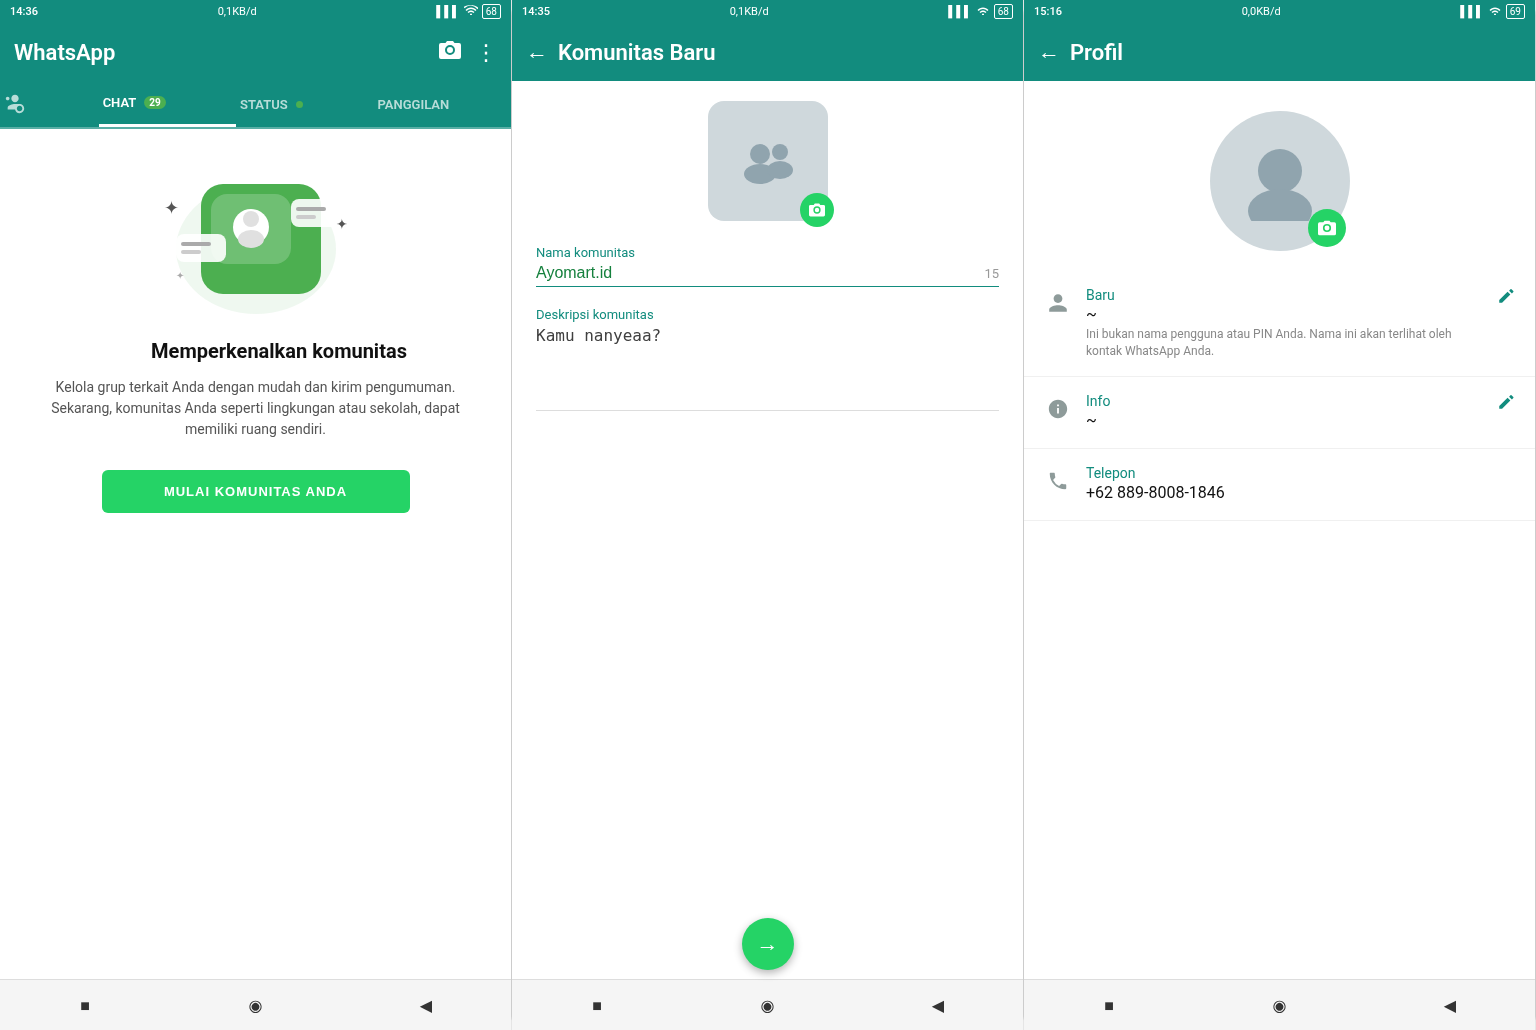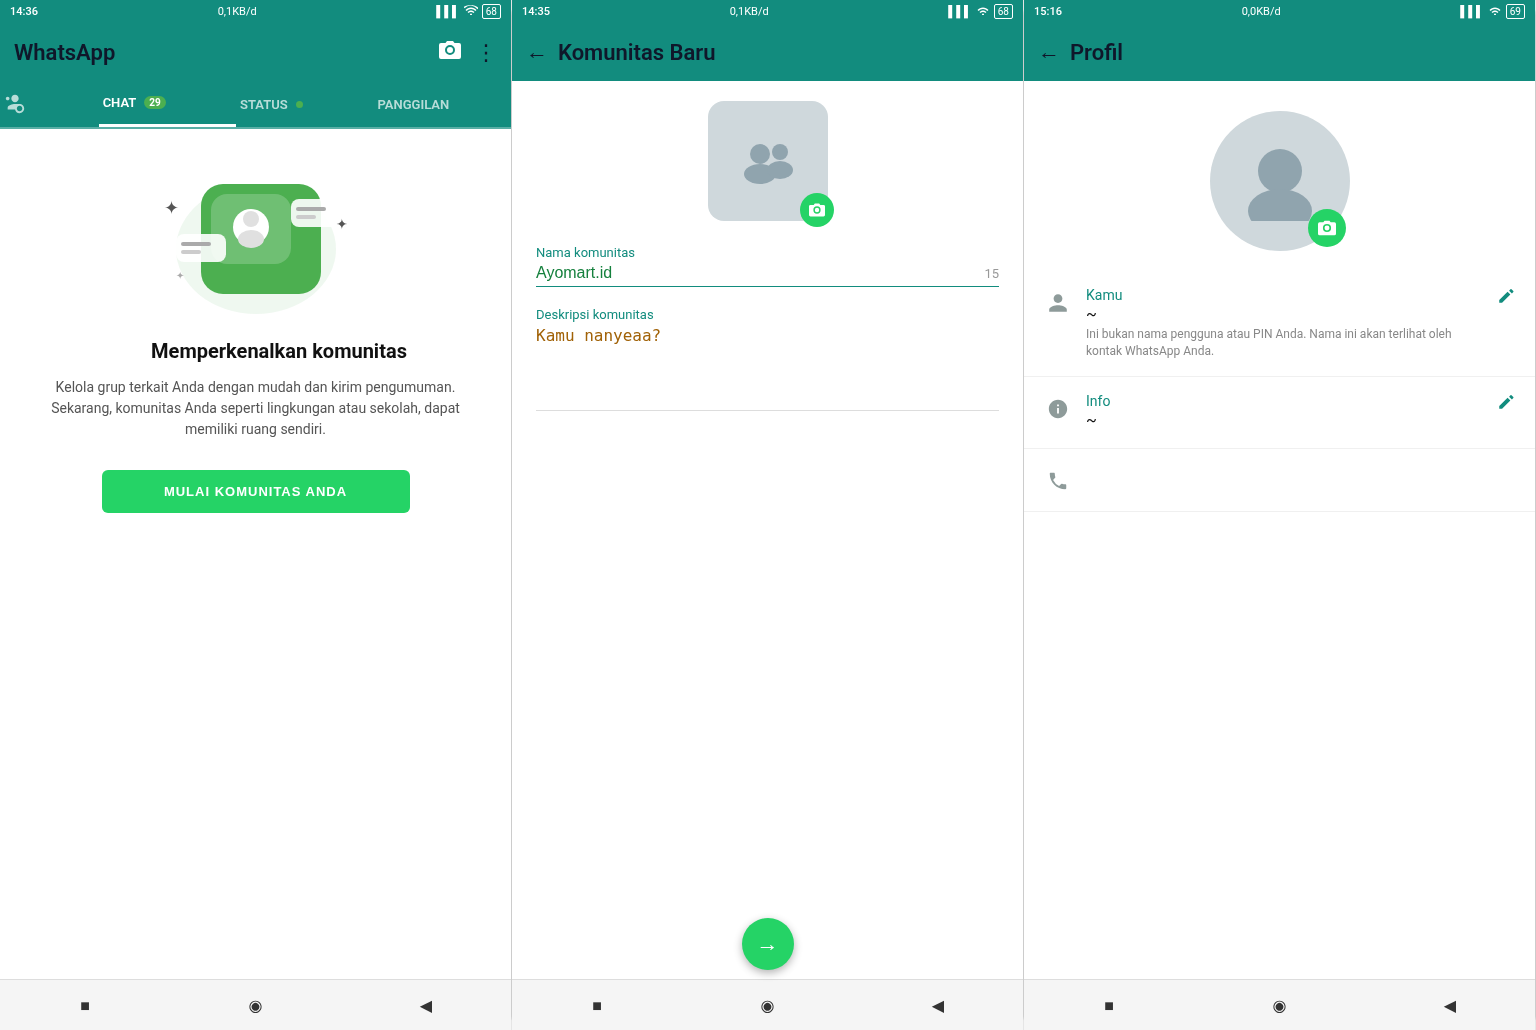--- a/index.html
+++ b/index.html
@@ -33,21 +33,21 @@
       justify-content: space-between;
       align-items: center;
       min-height: 22px;
     }
     .status-bar-left { font-weight: 500; }
     .status-bar-right { display: flex; align-items: center; gap: 4px; }
 
     
     .header {
       background: #128C7E;
-      color: #0f172a;
+      color: #ffffff;
       display: flex;
       align-items: center;
       padding: 8px 14px;
       min-height: 58px;
     }
     .header-title {
       font-size: 22px;
       font-weight: 600;
       flex: 1;
     }
@@ -224,21 +224,21 @@
     .field-count {
       font-size: 13px;
       color: #999;
       margin-left: 8px;
     }
     .desc-area {
       width: 100%;
       border: none;
       outline: none;
       font-size: 16px;
-      color: #a16207;
+      color: #404040;
       resize: none;
       min-height: 80px;
       background: transparent;
     }
     .desc-underline {
       border-bottom: 1.5px solid #ddd;
       margin-bottom: 10px;
     }
     .fab-next {
       position: absolute;
@@ -534,21 +534,21 @@
       </div>
     </div>
 
     <div class="profil-field">
       <div class="profil-field-icon">
         <svg width="22" height="22" viewBox="0 0 24 24" fill="#8e9b9a">
           <path d="M12 12c2.7 0 4.8-2.1 4.8-4.8S14.7 2.4 12 2.4 7.2 4.5 7.2 7.2 9.3 12 12 12zm0 2.4c-3.2 0-9.6 1.6-9.6 4.8v2.4h19.2v-2.4c0-3.2-6.4-4.8-9.6-4.8z"></path>
         </svg>
       </div>
       <div class="profil-field-body">
-        <div class="profil-field-label">Kamu</div>
+        <div class="profil-field-label">Baru</div>
         <div class="profil-field-value">~</div>
         <div class="profil-field-hint">Ini bukan nama pengguna atau PIN Anda. Nama ini akan terlihat oleh kontak WhatsApp Anda.</div>
       </div>
       <span class="profil-edit-icon">
         <svg width="18" height="18" viewBox="0 0 24 24" fill="#128C7E">
           <path d="M3 17.25V21h3.75L17.81 9.94l-3.75-3.75L3 17.25zm18.71-10.46a1 1 0 000-1.41l-2.34-2.34a1 1 0 00-1.41 0l-1.83 1.83 3.75 3.75 1.83-1.83z"></path>
         </svg>
       </span>
     </div>
 
@@ -568,20 +568,24 @@
         </svg>
       </span>
     </div>
 
     <div class="profil-field">
       <div class="profil-field-icon">
         <svg width="22" height="22" viewBox="0 0 24 24" fill="#8e9b9a">
           <path d="M6.62 10.79a15.05 15.05 0 006.59 6.59l2.2-2.2a1 1 0 011.01-.24 11.47 11.47 0 003.58.57c.55 0 1 .45 1 1V20c0 .55-.45 1-1 1C10.61 21 3 13.39 3 4c0-.55.45-1 1-1h3.5c.55 0 1 .45 1 1 0 1.25.2 2.45.57 3.58.11.35.02.74-.24 1.01l-2.21 2.2z"></path>
         </svg>
       </div>
+      <div class="profil-field-body">
+        <div class="profil-field-label">Telepon</div>
+        <div class="profil-field-value">+62 889-8008-1846</div>
+      </div>
     </div>
   </div>
 
   <div class="bottom-nav">
     <span class="nav-icon">■</span>
     <span class="nav-icon">◉</span>
     <span class="nav-icon">◀</span>
   </div>
 </div>
 

